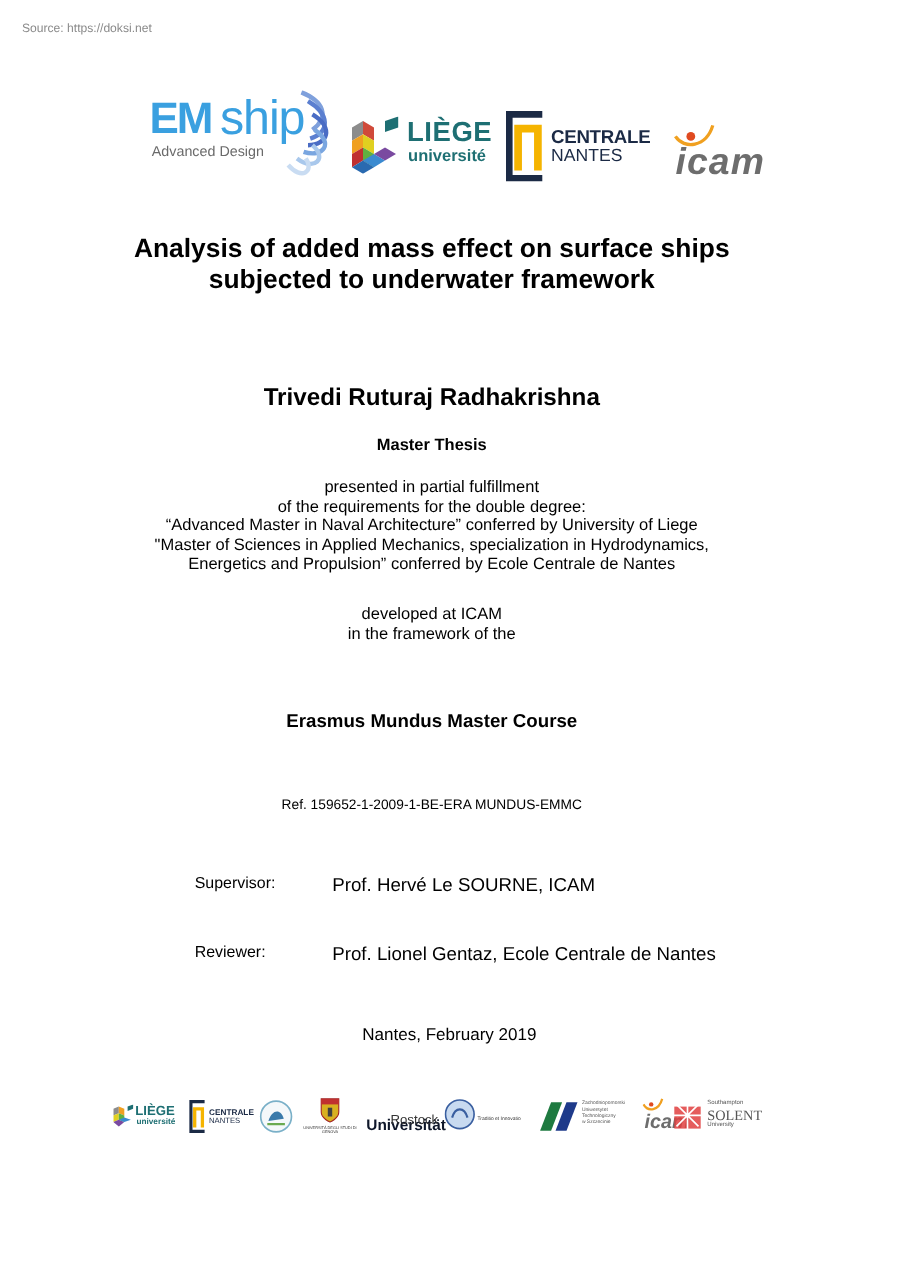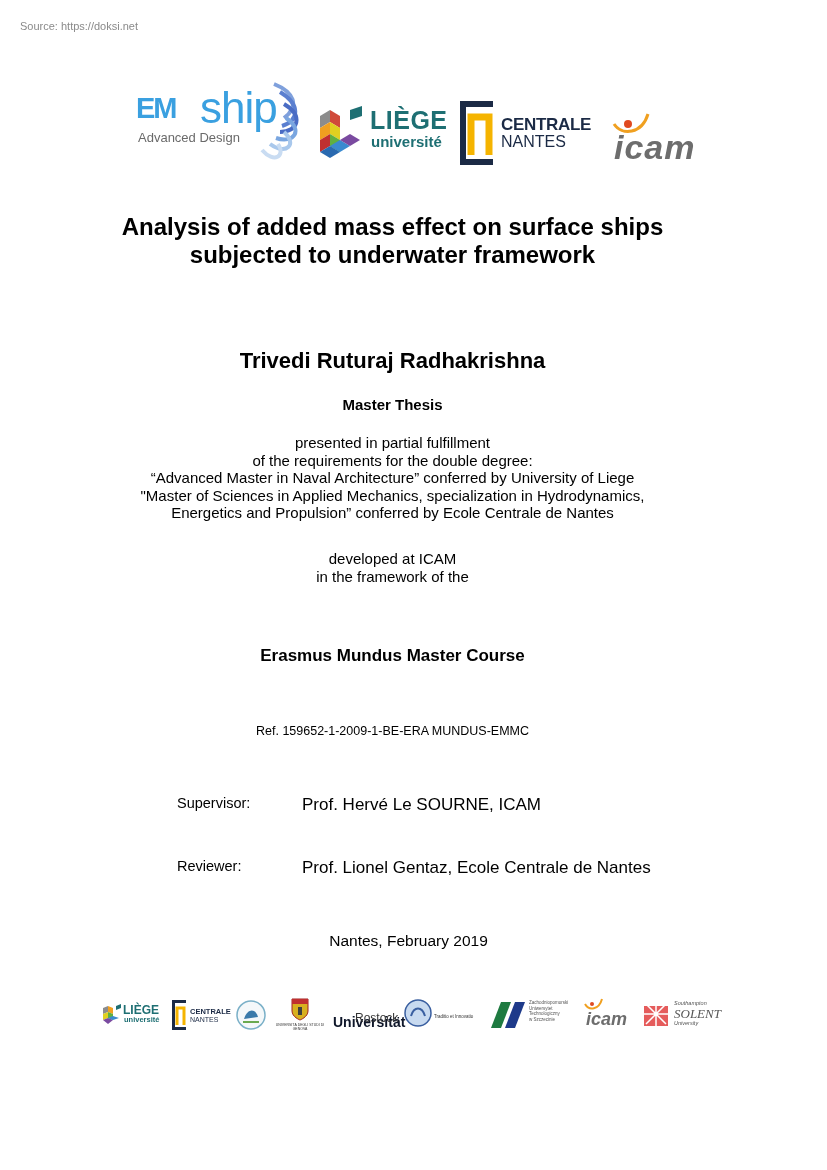--- a/index.html
+++ b/index.html
@@ -4,21 +4,21 @@
 <style>
   html, body { margin: 0; padding: 0; background: #ffffff; }
   body { width: 827px; height: 1170px; position: relative; overflow: hidden;
          font-family: "Liberation Sans", sans-serif; color: #000; }
   .abs { position: absolute; }
   .source { left: 20px; top: 20px; font-size: 11px; color: #8a8a8a; }
   .center { left: 0; width: 785px; text-align: center; }
 
   
   .emship { left: 136px; top: 82px; width: 170px; height: 82px; }
-  .emship .em { position: absolute; left: 0; top: 4px; font-size: 29px; font-weight: bold;
+  .emship .em { position: absolute; left: 0; top: 4px; font-size: 40px; font-weight: bold;
                 color: #3aa0e0; letter-spacing: -2px; line-height: 44px; }
   .emship .ship { position: absolute; left: 64px; top: 4px; font-size: 44px; color: #3aa0e0;
                   letter-spacing: -1px; line-height: 44px; }
   .emship .sub { position: absolute; left: 2px; top: 48px; font-size: 13px; color: #6a6a6a; }
   .emship svg { position: absolute; left: 118px; top: 0; }
 
   .liege { left: 318px; top: 106px; width: 125px; height: 52px; }
   .liege .t1 { position: absolute; left: 52px; top: 2px; font-size: 25px; font-weight: bold;
                color: #1e6f73; letter-spacing: 0.5px; line-height: 25px; }
   .liege .t2 { position: absolute; left: 53px; top: 28px; font-size: 15px; font-weight: bold;
@@ -203,21 +203,21 @@
 </div>
 
 <div class="abs bl" style="left:584px;width:56px;">
   <svg width="20" height="16" viewBox="0 0 20 16" style="position:absolute;left:0;top:2px">
     <path d="M1 6 C5 13 15 12 18 1" stroke="#f0a020" stroke-width="2" fill="none"></path>
     <circle cx="8" cy="6" r="2" fill="#e04a20"></circle>
   </svg>
   <span style="position:absolute;left:2px;top:14px;font-size:18px;font-weight:bold;font-style:italic;color:#6d6d6d;line-height:18px">icam</span>
 </div>
 
-<div class="abs bl" style="left:640px;width:90px;font-style:italic;">
+<div class="abs bl" style="left:609px;width:90px;">
   <svg width="32" height="32" viewBox="0 0 32 32" style="position:absolute;left:0;top:2px">
     <rect x="4" y="8" width="24" height="20" fill="#e04040" opacity="0.85"></rect>
     <path d="M16 2 L16 30 M2 16 L30 16 M6 6 L26 26 M26 6 L6 26" stroke="#ffffff" stroke-width="1.5"></path>
   </svg>
   <span class="small" style="position:absolute;left:34px;top:4px;font-size:5.5px;color:#555">Southampton</span>
   <span style="position:absolute;left:34px;top:11px;font-size:13px;font-family:'Liberation Serif',serif;color:#555;line-height:13px">SOLENT</span>
   <span class="small" style="position:absolute;left:34px;top:24px;font-size:5.5px;color:#555">University</span>
 </div>
 
 </body></html>

